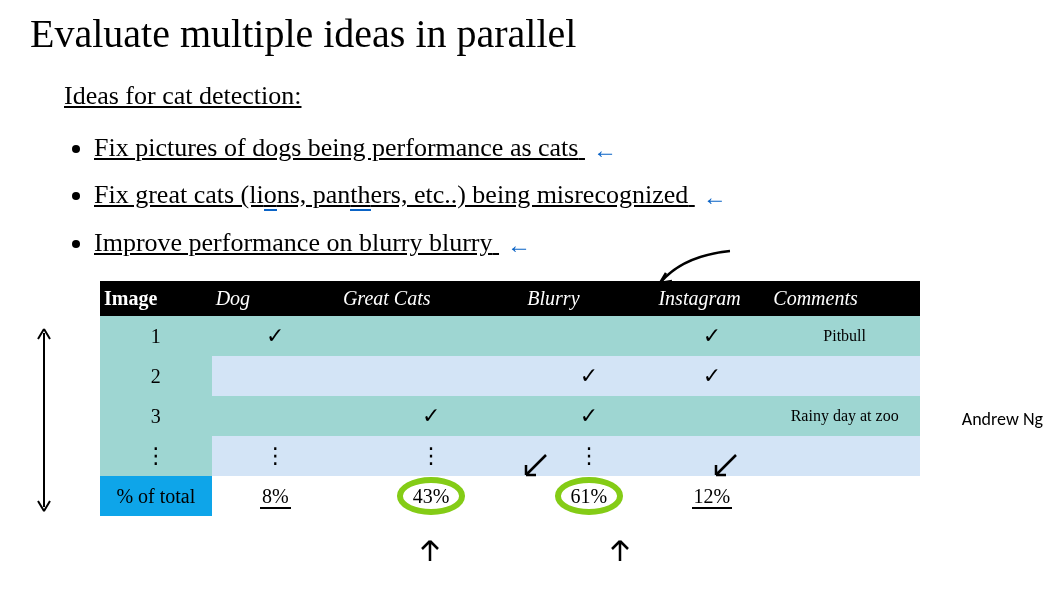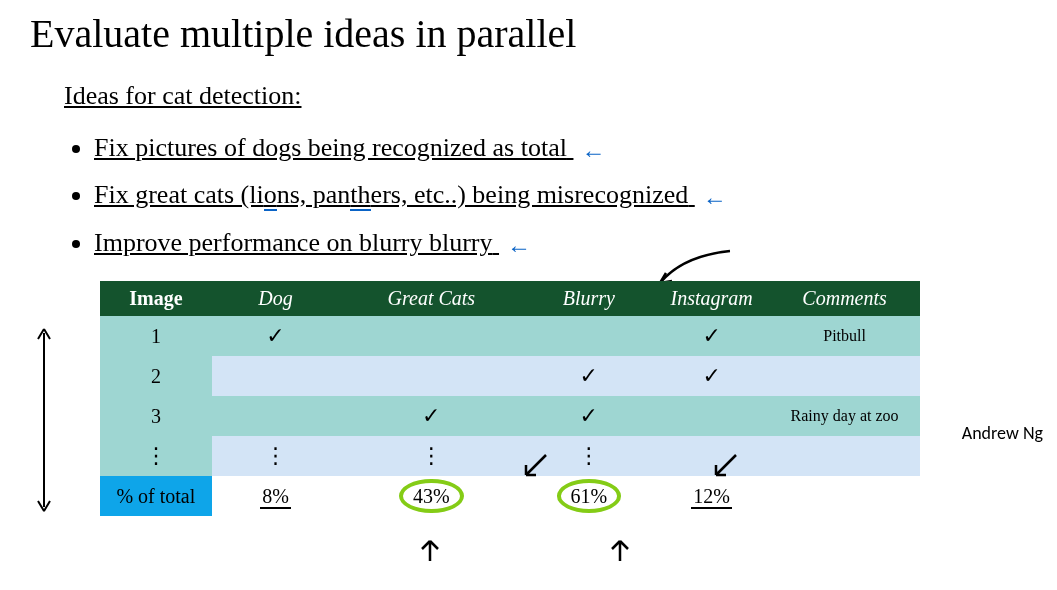--- a/index.html
+++ b/index.html
@@ -54,24 +54,24 @@
   .tbl-wrap {
     position: relative;
     margin-top: 8px;
   }
   table.err {
     border-collapse: collapse;
     width: 820px;
     font-size: 20px;
   }
   table.err th {
-    background: #14532d;
+    background: #000000;
     color: #fff;
     font-weight: 700;
-    text-align: center;
+    text-align: left;
     padding: 6px 4px;
     font-family: Georgia, serif;
     margin-top: 21px;
   }
   table.err th.hw {
     font-family: 'Comic Sans MS', cursive;
     font-weight: 400;
     font-style: italic;
   }
   table.err td {
@@ -104,21 +104,21 @@
     font-size: 16px;
     line-height: 1.0;
   }
   .pct {
     font-family: 'Comic Sans MS', cursive;
     font-size: 20px;
     border-bottom: 2px solid #000;
     padding: 0 2px;
   }
   .circled {
-    border: 4px solid #84cc16;
+    border: 6px solid #84cc16;
     border-radius: 50%;
     padding: 2px 10px;
   }
 
   
   .brace {
     position: absolute;
     left: 34px;
     top: 325px;
     width: 20px;
@@ -152,40 +152,40 @@
   }
   .k-arrow {
     position: absolute;
     width: 30px; height: 30px;
     pointer-events:none;
   }
 
   .attr {
     position: absolute;
     right: 14px;
-    bottom: 2px;
+    bottom: 16px;
     font-family: Calibri, Arial, sans-serif;
     font-size: 18px;
   }
 
   .vdots { font-size: 22px; line-height: 0.4; }
 </style>
 </head>
 <body>
 
 <div class="slide">
 
   <h1 class="title">Evaluate multiple ideas in parallel</h1>
 
   <div class="content">
     <p class="subhead">Ideas for cat detection:</p>
 
     <ul class="ideas">
       <li>
-        <span>Fix pictures of dogs being recognized as total</span>
+        <span>Fix pictures of dogs being performance as cats</span>
         <span class="arrow-left">←</span>
       </li>
       <li>
         <span>Fix great cats (li<span class="umark">o</span>ns, pan<span class="umark">th</span>ers, etc..) being misrecognized</span>
         <span class="arrow-left">←</span>
       </li>
       <li>
         <span>Improve performance on blurry blurry</span>
         <span class="arrow-left">←</span>
       </li>

